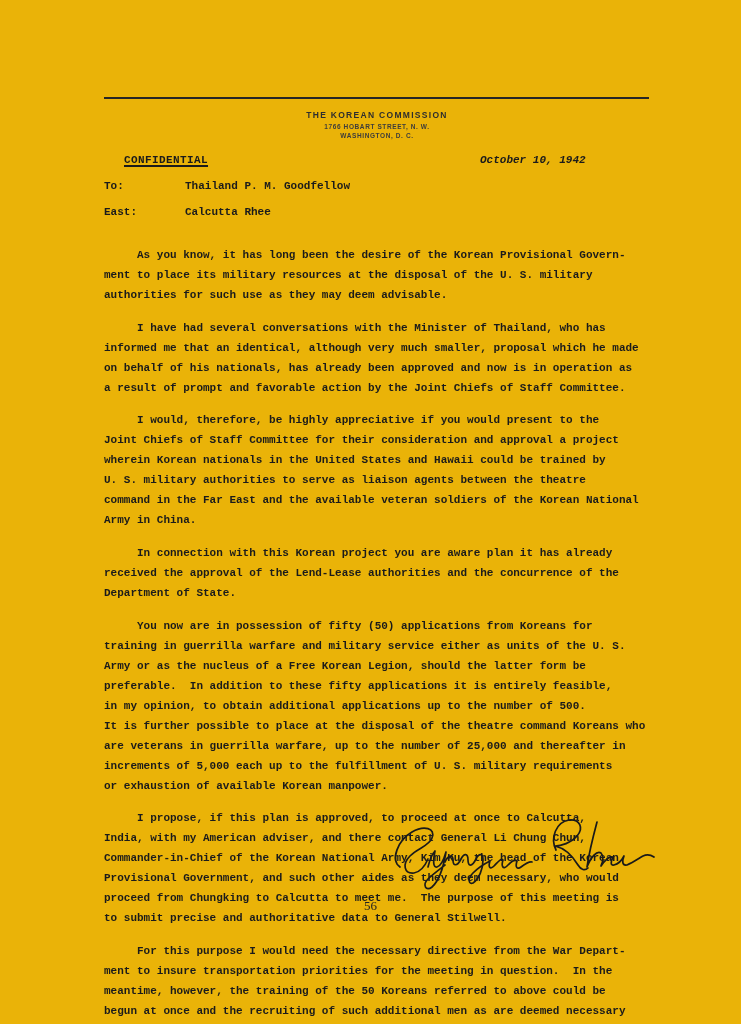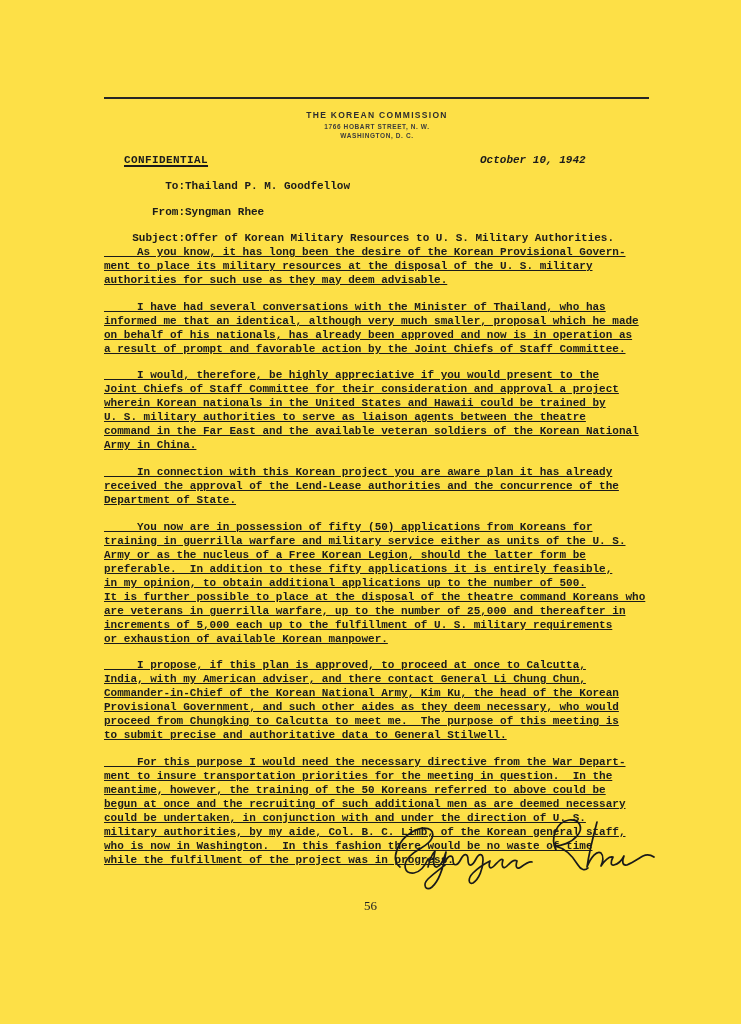--- a/index.html
+++ b/index.html
@@ -1,20 +1,20 @@
 <!DOCTYPE html>
 <html><head>
 <meta charset="utf-8">
 <style>
   html, body { margin: 0; padding: 0; background: #ffffff; }
   .page {
     position: relative;
     width: 741px;
     height: 1024px;
-    background: #fde047;
+    background: #eab308;
     overflow: hidden;
     font-family: "Liberation Mono", "DejaVu Sans Mono", monospace;
   }
   .top-rule {
     position: absolute;
     left: 104px; top: 97px;
     width: 545px; height: 2px;
     background: #262626;
   }
   .letterhead {
@@ -64,33 +64,32 @@
   }
   .memo {
     position: absolute;
     left: 104px; top: 180px;
     font-size: 11px;
     line-height: 12.5px;
     font-weight: 700;
     color: #1b1b1b;
   }
   .memo-row { margin-bottom: 13.5px; white-space: nowrap; }
-  .memo-label { display: inline-block; width: 81px; text-align: right; }
+  .memo-label { display: inline-block; width: 81px; }
   .body-text {
     position: absolute;
     left: 104px; top: 245px;
     color: #1b1b1b;
   }
   .para {
     white-space: pre;
     font-size: 11px;
-    line-height: 14px;
+    line-height: 20px;
     font-weight: 700;
     margin: 0 0 12.65px 0;
-    text-decoration: underline;
   }
   .signature {
     position: absolute;
     left: 378px; top: 812px;
     width: 285px; height: 85px;
   }
   .signature svg { display: block; }
   .page-number {
     position: absolute;
     left: 0; top: 898px;
@@ -115,24 +114,21 @@
   </div>
 
   <div class="confidential">CONFIDENTIAL</div>
   <div class="date">October 10, 1942</div>
 
   <div class="memo">
     <div class="memo-row">
       <span class="memo-label">To:</span><span>Thailand P. M. Goodfellow</span>
     </div>
     <div class="memo-row">
-      <span class="memo-label">From:</span><span>Syngman Rhee</span>
-    </div>
-    <div class="memo-row">
-      <span class="memo-label">Subject:</span><span>Offer of Korean Military Resources to U. S. Military Authorities.</span>
+      <span class="memo-label">East:</span><span>Calcutta Rhee</span>
     </div>
   </div>
 
   <div class="body-text">
     <div class="para">     As you know, it has long been the desire of the Korean Provisional Govern-
 ment to place its military resources at the disposal of the U. S. military
 authorities for such use as they may deem advisable.</div>
     <div class="para">     I have had several conversations with the Minister of Thailand, who has
 informed me that an identical, although very much smaller, proposal which he made
 on behalf of his nationals, has already been approved and now is in operation as

